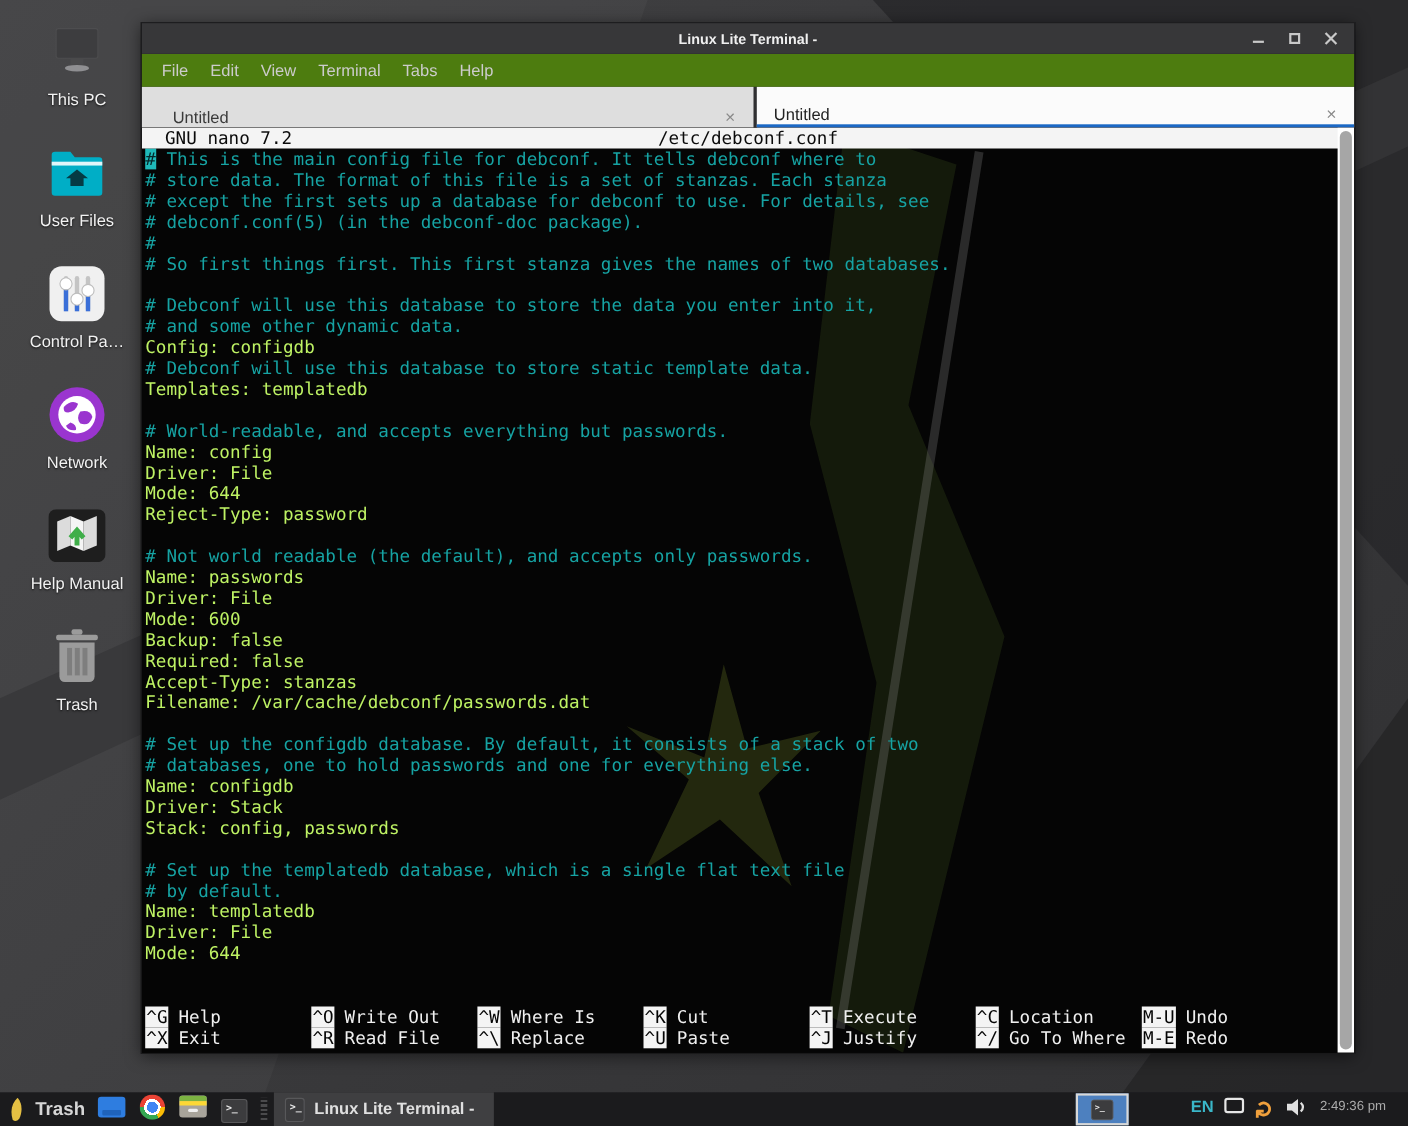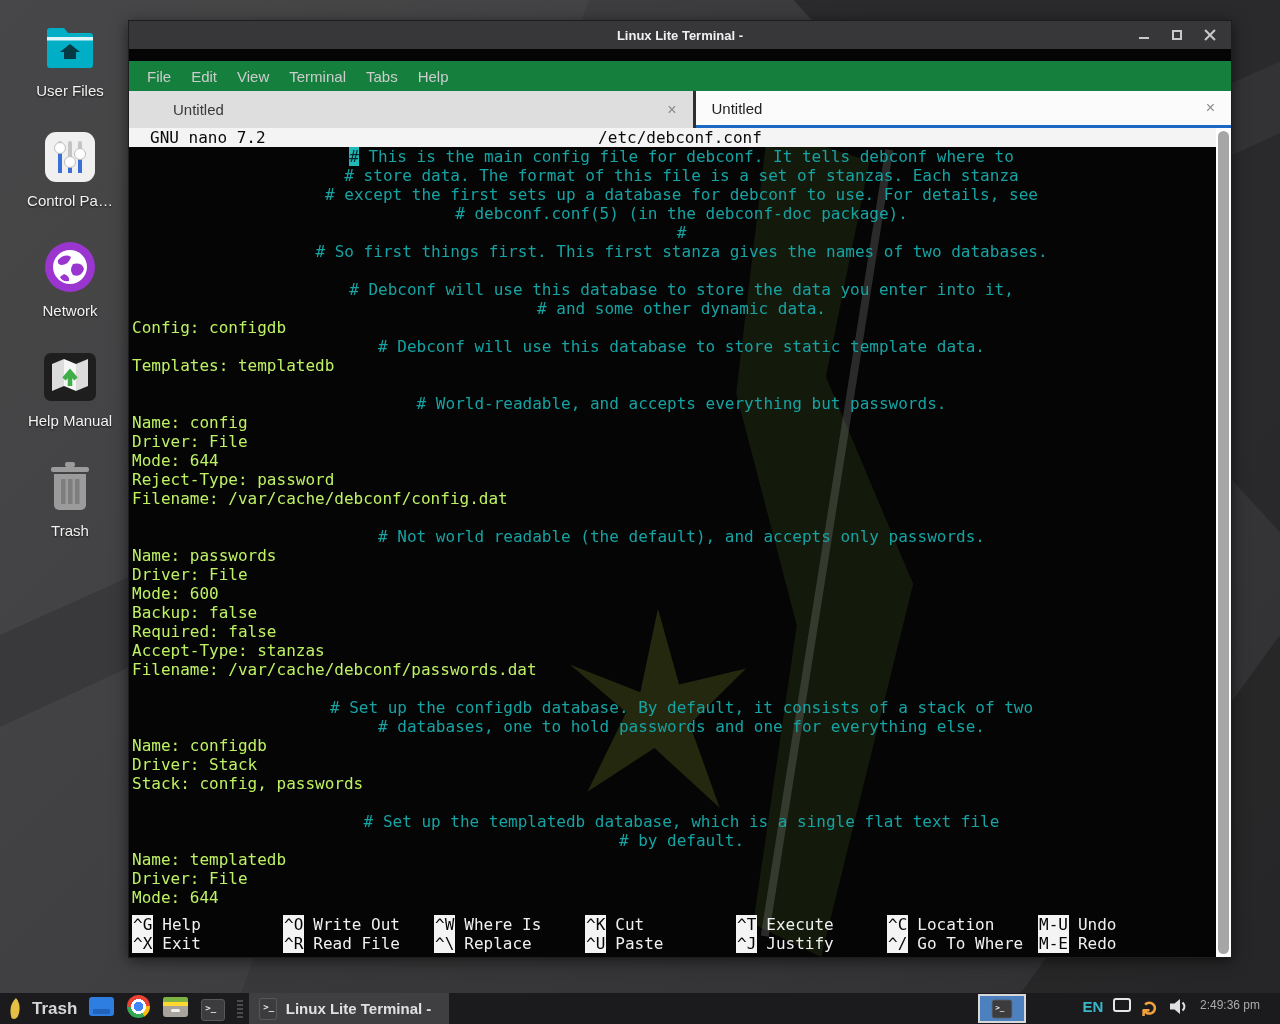--- a/index.html
+++ b/index.html
@@ -33,27 +33,27 @@
   .win-controls { margin-left:auto; display:flex; align-items:center; gap:21px;
                   padding-right:15px; z-index:2; }
   .wc { width:12px; height:12px; position:relative; cursor:default; }
   .wc-min::after { content:""; position:absolute; left:1px; right:1px; bottom:2px;
                    height:2px; background:#c9c9c9; }
   .wc-max::after { content:""; position:absolute; inset:1px; border:2px solid #c9c9c9; }
   .wc-close::before, .wc-close::after { content:""; position:absolute; left:-1px; top:5px;
                    width:14px; height:2px; background:#c9c9c9; }
   .wc-close::before { transform:rotate(45deg); } .wc-close::after { transform:rotate(-45deg); }
 
-  .menubar { height:30px; background:#15803d; display:flex; align-items:center;
-             padding-left:18px; flex:0 0 auto;margin-top:12px; }
+  .menubar { height:30px; background:#4d7c0f; display:flex; align-items:center;
+             padding-left:18px; flex:0 0 auto; }
   .menu-item { color:#cccccc; font-size:15px; margin-right:20px; cursor:default; }
 
   .tabbar { height:37px; background:#2f2f31; display:flex; gap:3px; flex:0 0 auto; }
-  .tab { flex:1 1 0; display:flex; align-items:center; background:#dedede;
-         padding:0 16px 0 44px; position:relative; }
+  .tab { flex:1 1 0; display:flex; align-items:flex-end; background:#dedede;
+         padding:0 16px 0 28px; position:relative; }
   .tab.active { background:#fbfbfb; border-bottom:3px solid #1b68c5; padding-left:16px; }
   .tab-label { font-size:15px; color:#3a3a3a; }
   .tab.active .tab-label { color:#222; }
   .tab-close { margin-left:auto; color:#8a8a8a; font-size:16px; line-height:1; cursor:default; }
 
   
   .term { flex:1 1 auto; position:relative; background:#050505; overflow:hidden;
           display:flex; flex-direction:column;
           font-family:"DejaVu Sans Mono", monospace; font-size:16px; line-height:19px; }
   .term-inner { position:relative; z-index:2; display:flex; flex-direction:column; height:100%; }
@@ -62,21 +62,21 @@
          clip-path:polygon(18% 0,60% 4%,42% 30%,78% 55%,40% 100%,12% 96%,30% 60%,5% 32%); }
   .wm2 { left:40%; top:58%; width:16%; height:24%; background:#5d6b20; opacity:.35;
          clip-path:polygon(50% 0,62% 38%,100% 30%,68% 58%,85% 100%,48% 70%,10% 92%,32% 52%,0 28%,40% 42%); }
   .wm3 { left:63%; top:2%; width:8px; height:96%; background:rgba(140,140,140,.28);
          transform:rotate(9deg); }
   .nano-header { flex:0 0 19px; background:#f4f4f4; color:#0a0a0a; position:relative;
                  padding-left:21px; }
   .nano-file { position:absolute; left:50%; transform:translateX(-50%); }
   #term-lines { flex:0 0 auto; padding-left:3px; }
   .line { height:19px; white-space:pre; color:#bef264; }
-  .line.c { color:#16a3a3;text-align:center; }
+  .line.c { color:#16a3a3; }
   .cursor { background:#1fb9b9; color:#04282a; }
   .term-spacer { flex:1 1 auto; }
   .shortcuts { flex:0 0 42px; display:flex; padding:0 0 4px 3px; }
   .sc-col { width:151px; display:flex; flex-direction:column; }
   .sc-row { height:19px; display:flex; }
   .sc-key { background:#f4f4f4; color:#050505; padding:0 1px; }
   .sc-lbl { color:#f0f0f0; margin-left:9px; }
 
   .scrollbar { position:absolute; right:0; top:0; bottom:0; width:15px; background:#ffffff;
                z-index:3; }
@@ -129,20 +129,30 @@
 
 <div class="desktop">
   <div class="facet f1"></div>
   <div class="facet f2"></div>
   <div class="facet f3"></div>
   <div class="facet f4"></div>
 
   <div id="desktop-icons">
       <div class="dicon">
         <div class="dicon-img">
+          <svg width="56" height="48" viewBox="0 0 56 48">
+            <rect x="9" y="3" width="38" height="27" rx="2" fill="#3d3d3f" stroke="#4d4d4f"></rect>
+            <rect x="22" y="30" width="12" height="6" fill="#4a4a4c"></rect>
+            <ellipse cx="28" cy="39" rx="11" ry="3" fill="#8f8f92"></ellipse>
+          </svg>
+        </div>
+        <span class="dicon-label">This PC</span>
+      </div>
+      <div class="dicon">
+        <div class="dicon-img">
           <svg width="56" height="44" viewBox="0 0 56 44">
             <path d="M5 6 a3 3 0 0 1 3 -3 h14 l4 5 h22 a3 3 0 0 1 3 3 v29 a3 3 0 0 1 -3 3 H8 a3 3 0 0 1 -3 -3 Z" fill="#00aec6"></path>
             <rect x="5" y="12" width="46" height="3.5" fill="#dff6fa"></rect>
             <path d="M28 19 l10 8 h-4 v7 h-12 v-7 h-4 z" fill="#053a44"></path>
           </svg>
         </div>
         <span class="dicon-label">User Files</span>
       </div>
       <div class="dicon">
         <div class="dicon-img">
@@ -252,21 +262,20 @@
             <div class="line c"># and some other dynamic data.</div>
             <div class="line n">Config: configdb</div>
             <div class="line c"># Debconf will use this database to store static template data.</div>
             <div class="line n">Templates: templatedb</div>
             <div class="line n">&nbsp;</div>
             <div class="line c"># World-readable, and accepts everything but passwords.</div>
             <div class="line n">Name: config</div>
             <div class="line n">Driver: File</div>
             <div class="line n">Mode: 644</div>
             <div class="line n">Reject-Type: password</div>
-            <div class="line n">Filename: /var/cache/debconf/config.dat</div>
             <div class="line n">&nbsp;</div>
             <div class="line c"># Not world readable (the default), and accepts only passwords.</div>
             <div class="line n">Name: passwords</div>
             <div class="line n">Driver: File</div>
             <div class="line n">Mode: 600</div>
             <div class="line n">Backup: false</div>
             <div class="line n">Required: false</div>
             <div class="line n">Accept-Type: stanzas</div>
             <div class="line n">Filename: /var/cache/debconf/passwords.dat</div>
             <div class="line n">&nbsp;</div>

